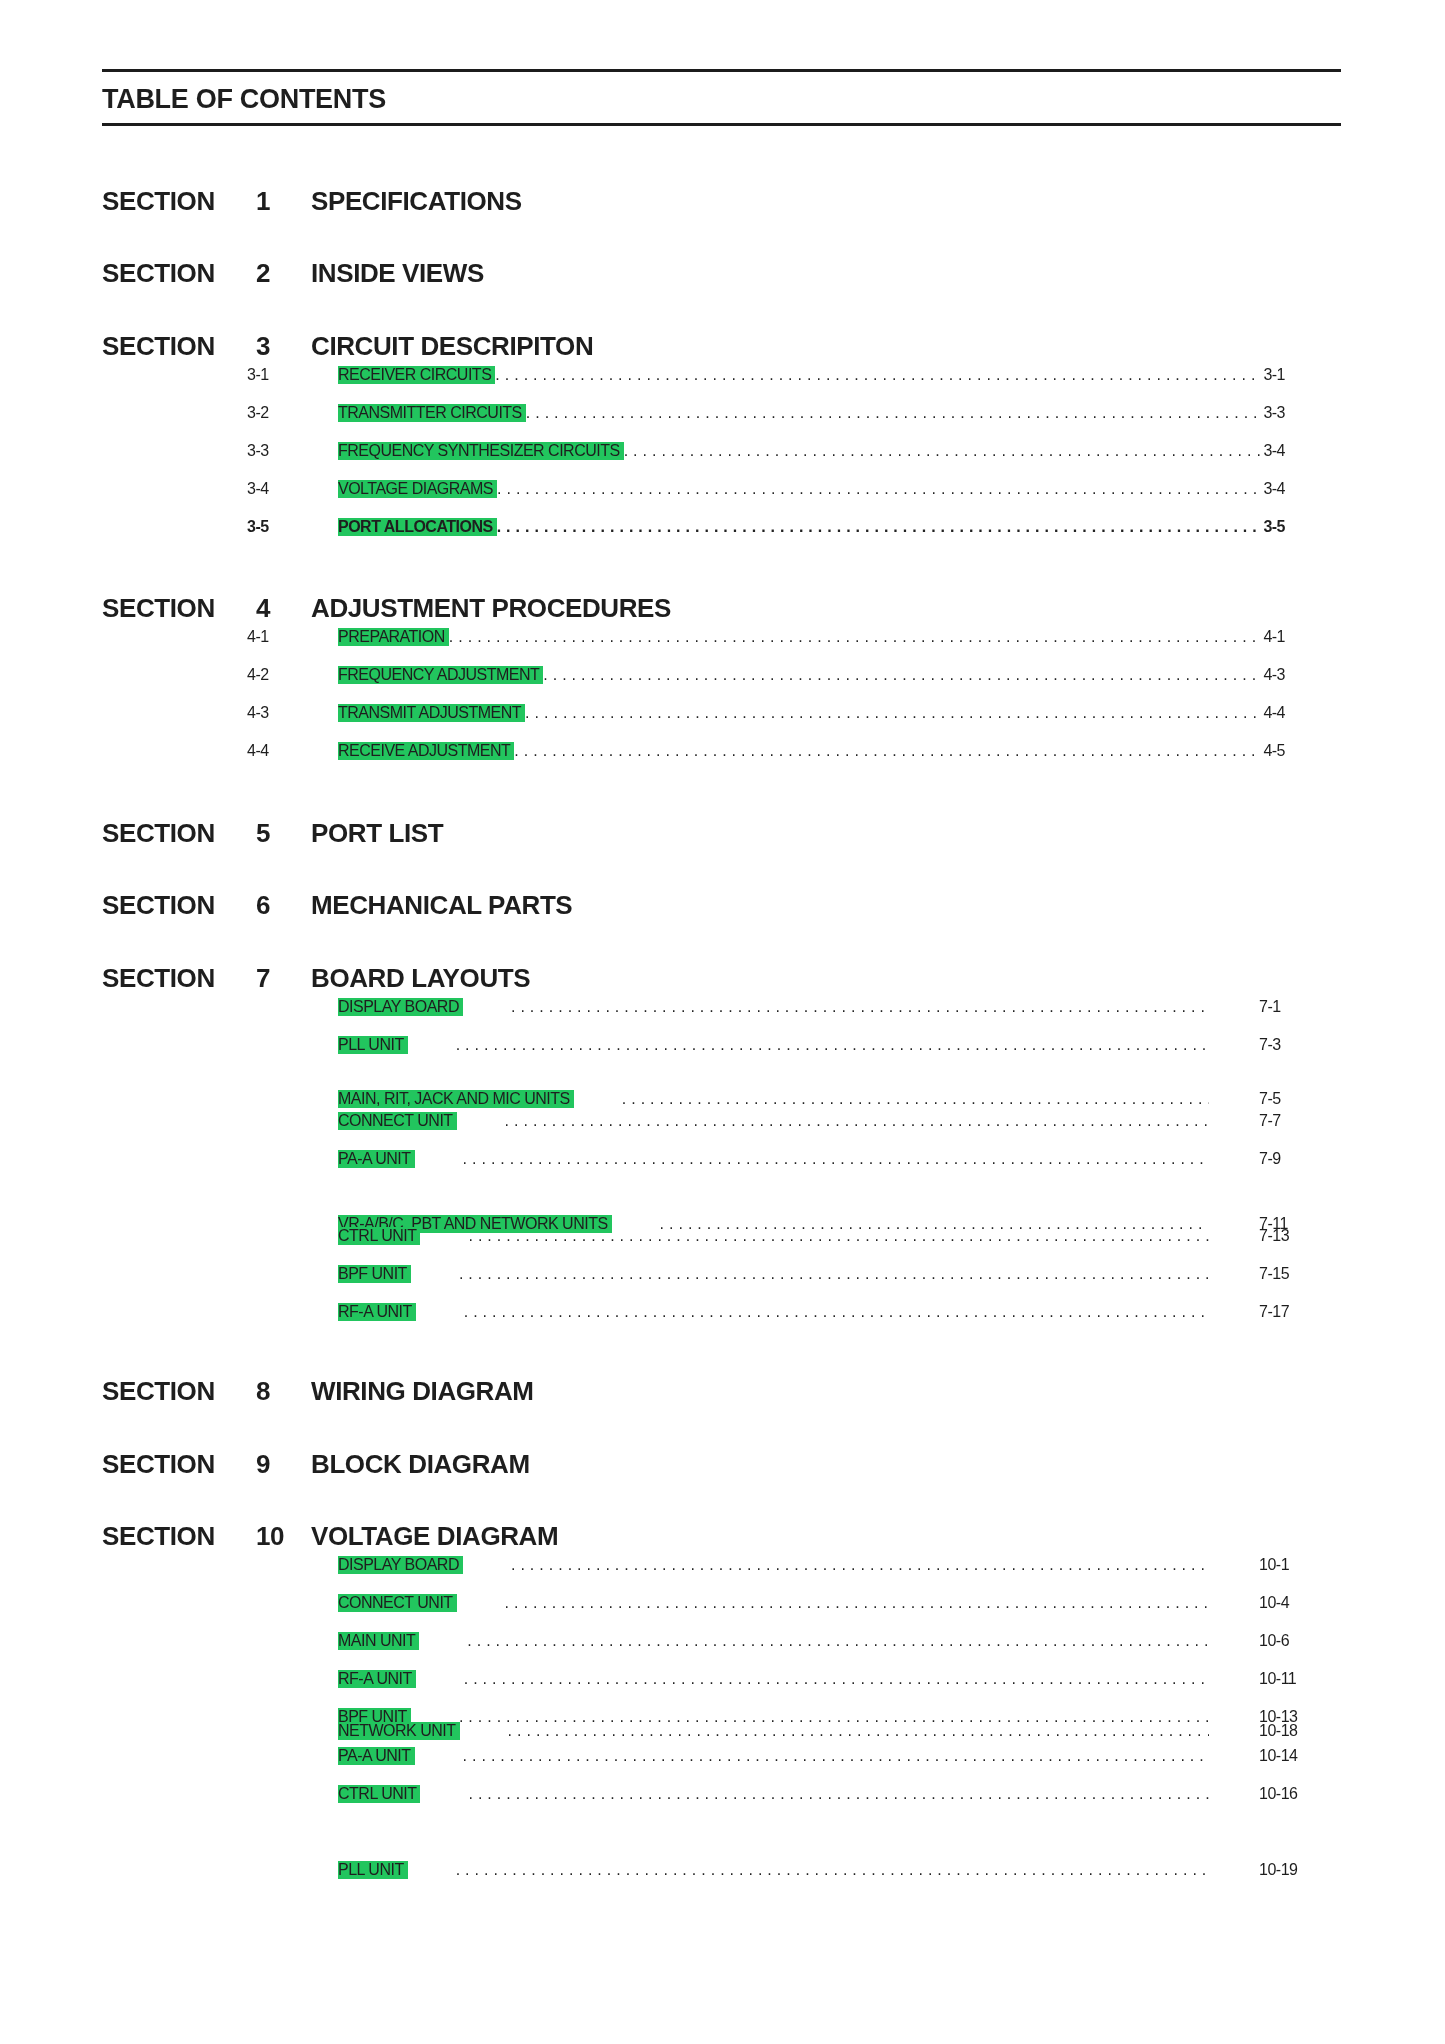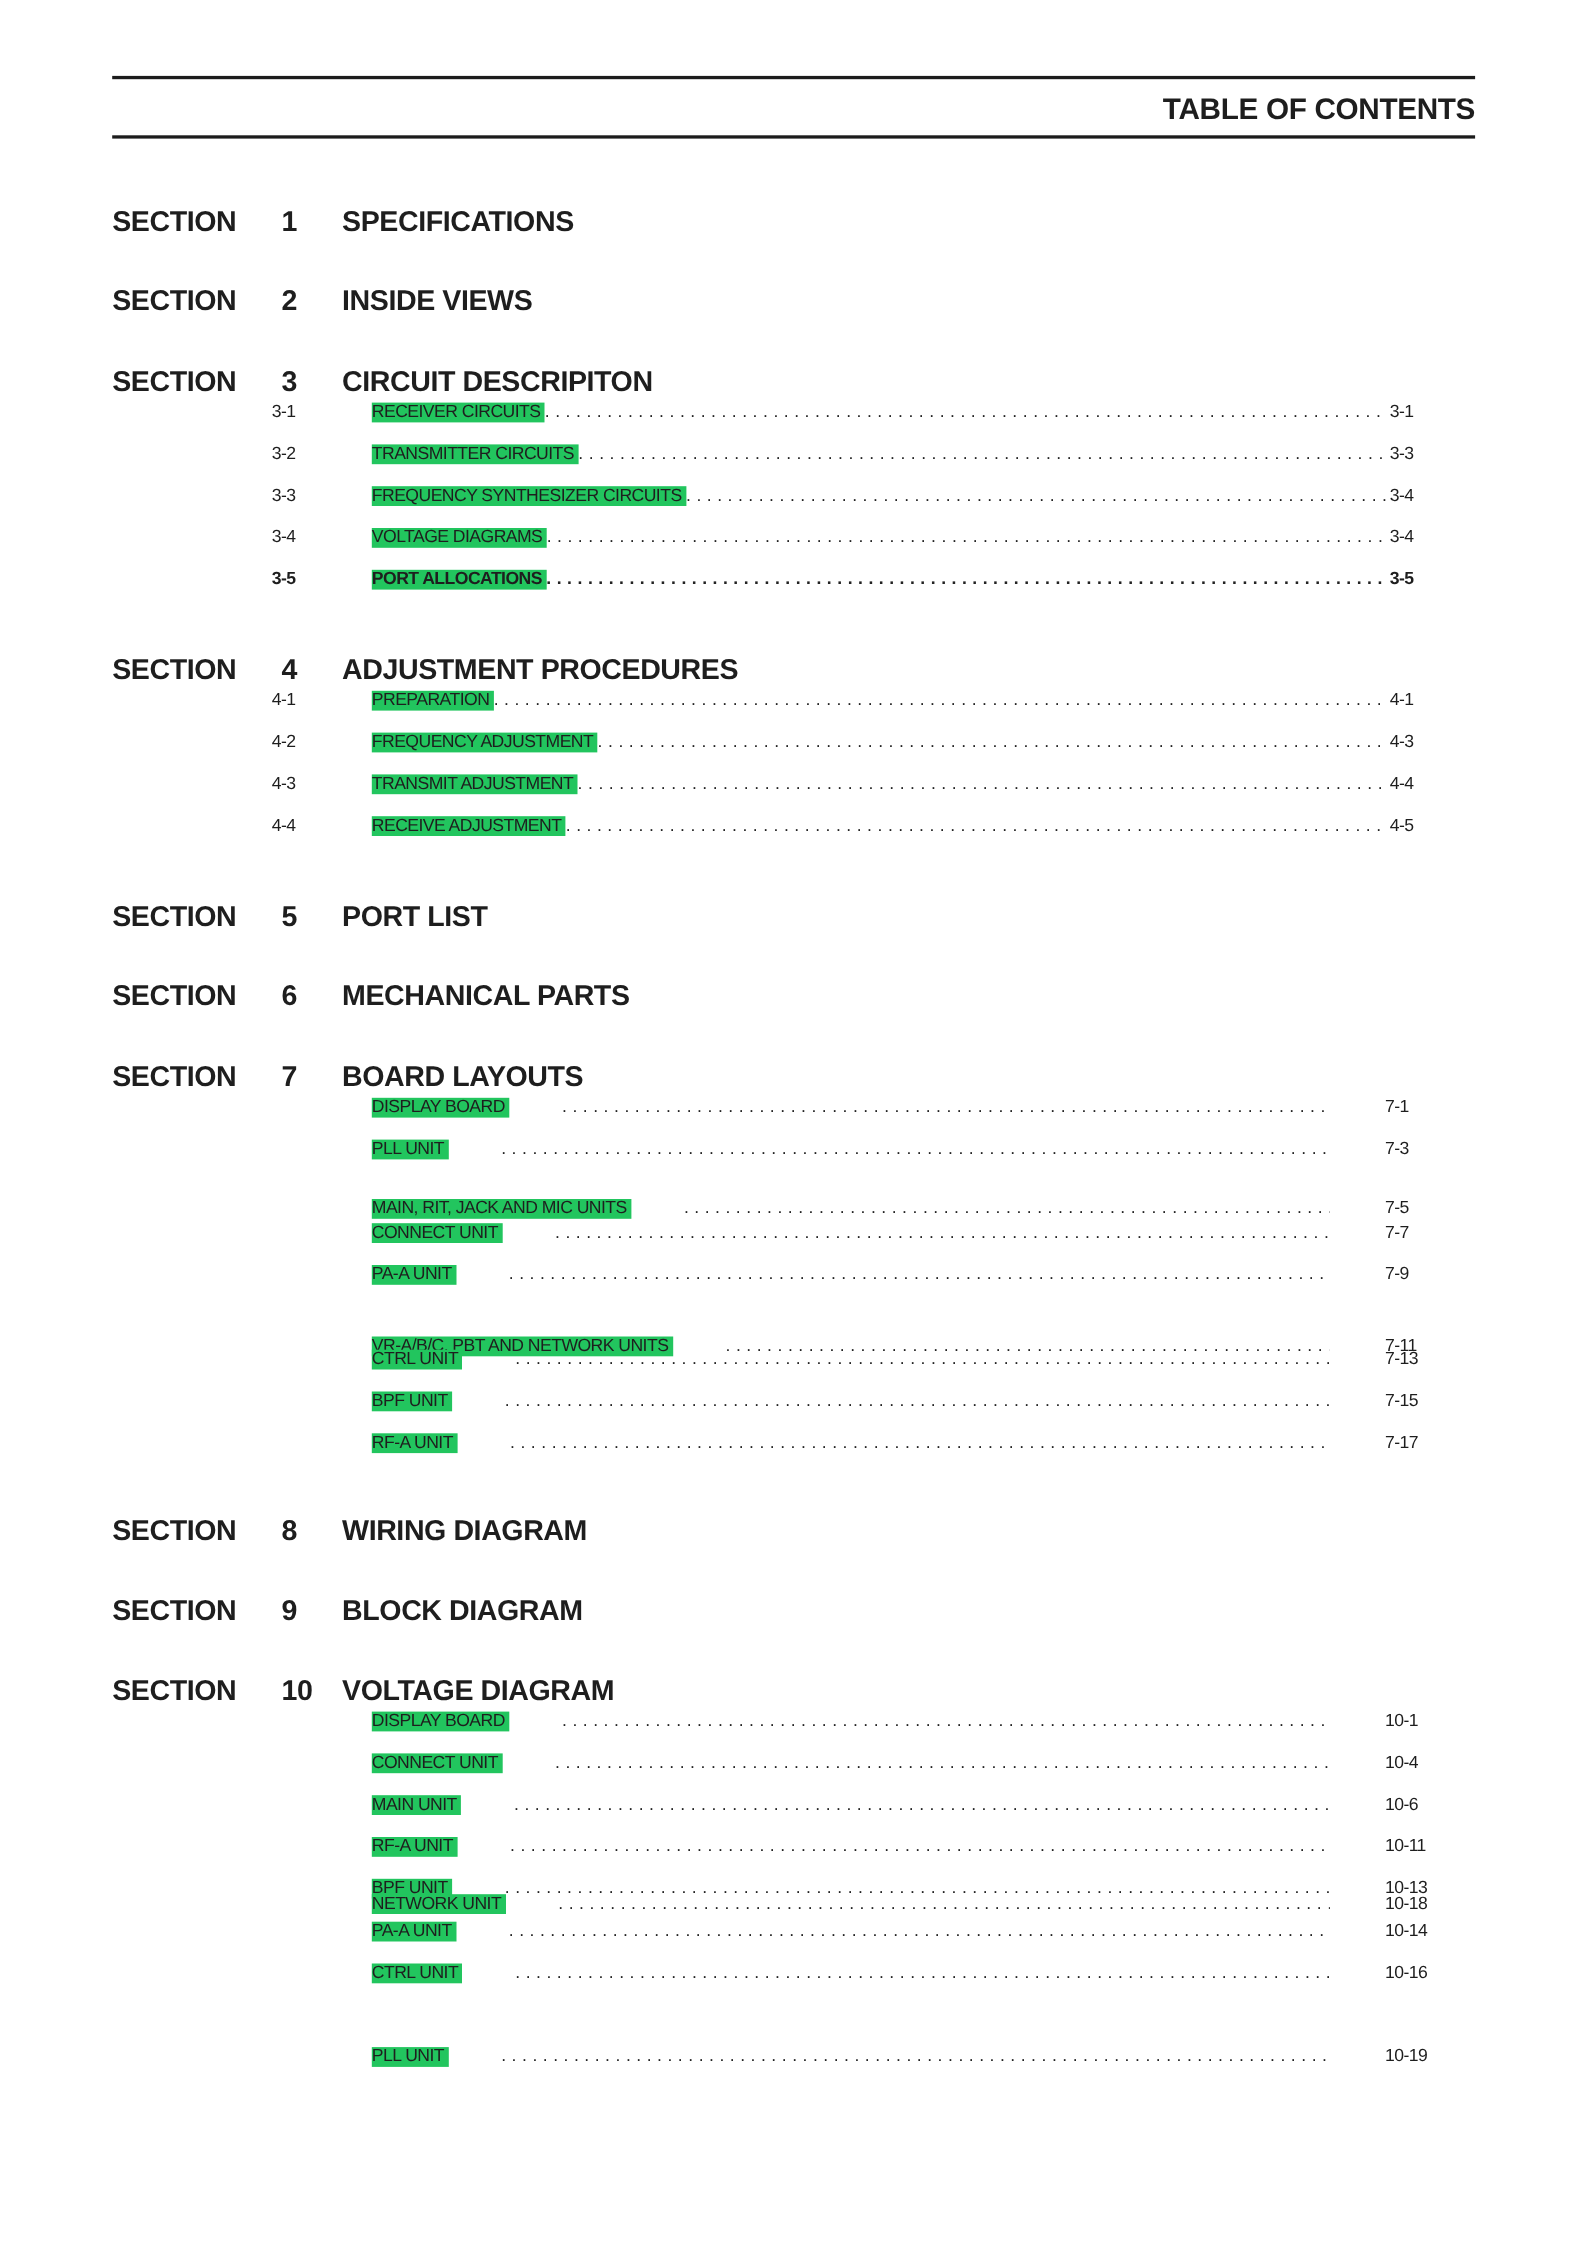--- a/index.html
+++ b/index.html
@@ -1,19 +1,19 @@
 <!DOCTYPE html>
 <html><head>
 <meta charset="utf-8">
 <style>
   html, body { margin: 0; padding: 0; background: #ffffff; }
   body { width: 1445px; height: 2044px; position: relative; overflow: hidden;
          font-family: "Liberation Sans", sans-serif; color: #1e1e1e; }
   .rule { position: absolute; left: 102px; width: 1239px; height: 3px; background: #1c1c1c; }
-  .title { position: absolute; left: 102px; width: 1239px; top: 84px; text-align: right;
+  .title { position: absolute; left: 102px; width: 1239px; top: 84px; text-align: left;
            font-weight: bold; font-size: 27px; letter-spacing: -0.3px; }
   .sec { position: absolute; left: 102px; height: 32px; font-weight: bold; font-size: 26px;
          letter-spacing: -0.4px; white-space: nowrap; }
   .sec .w { position: absolute; left: 0; }
   .sec .n { position: absolute; left: 154px; }
   .sec .t { position: absolute; left: 209px; }
   .item { position: absolute; left: 247px; width: 1050px; height: 26px; font-size: 16px;
           letter-spacing: -0.5px; white-space: nowrap; }
   .item .num { position: absolute; left: 0; }
   .item .lbl { position: absolute; left: 91px; right: 0; display: flex; align-items: baseline; }

